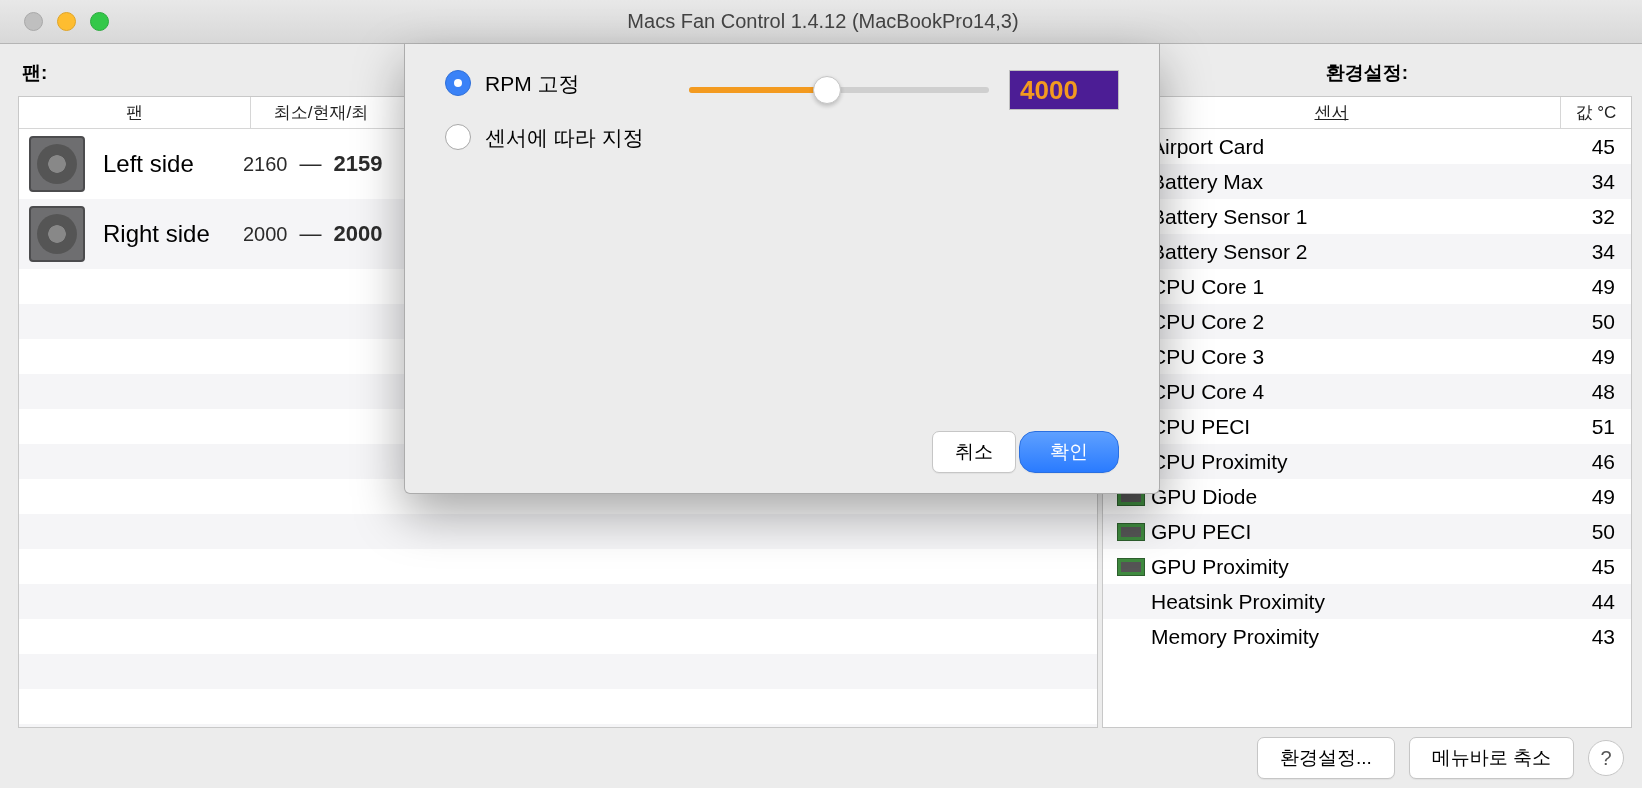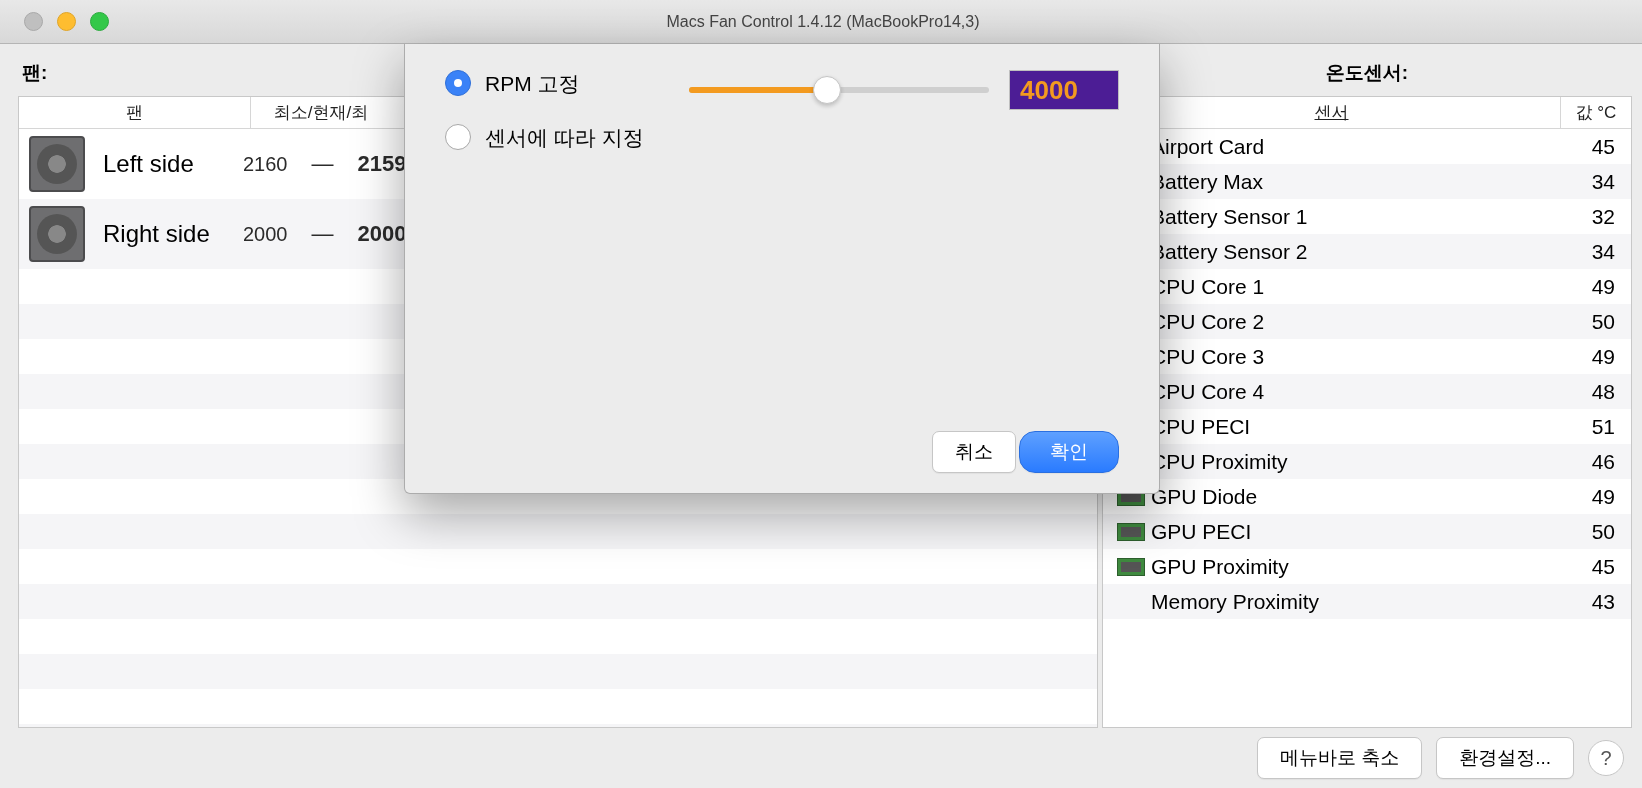--- a/index.html
+++ b/index.html
@@ -29,21 +29,21 @@
   padding-left: 24px;
 }
 .tl { width: 19px; height: 19px; border-radius: 50%; }
 .tl.close { background: #bfbfbf; border: 1px solid #a9a9a9; }
 .tl.min { background: #febd30; border: 1px solid #e0a528; }
 .tl.max { background: #33c849; border: 1px solid #2bab3e; }
 .title {
   position: absolute;
   left: 4px; right: 0;
   text-align: center;
-  font-size: 16px;
+  font-size: 20px;
   color: #444;
   font-weight: 400;
   pointer-events: none;
 }
 
 
 .content {
   position: absolute;
   top: 44px; left: 0; right: 0; bottom: 60px;
   display: flex;
@@ -114,21 +114,21 @@
   flex-shrink: 0;
 }
 .fan-icon::before {
   content: "";
   position: absolute;
   inset: 6px;
   border-radius: 50%;
   background: radial-gradient(circle, #888 30%, #555 32%, #555 100%);
 }
 .fan-name { font-size: 24px; width: 140px; }
-.fan-stats { font-size: 22px; color: #2b2b2b; display: flex; align-items: baseline; gap: 24px;}
+.fan-stats { font-size: 22px; color: #2b2b2b; display: flex; align-items: baseline; gap: 12px;}
 .fan-stats .cur { font-weight: 700; }
 .fan-stats .dash { font-weight: 400; }
 .fan-stats .min { font-size: 20px; }
 
 .fan-striperow { height: 35px; }
 .fan-striperow:nth-child(odd) { background: #fff; }
 .fan-striperow:nth-child(even) { background: #f5f5f7; }
 
 
 .srow {
@@ -339,21 +339,21 @@
           <div class="fan-striperow"></div>
           <div class="fan-striperow"></div>
           <div class="fan-striperow"></div>
           <div class="fan-striperow"></div>
           <div class="fan-striperow"></div>
         </div>
     </div>
   </div>
 
   <div class="right-pane">
-    <div class="pane-label">온도센서:</div>
+    <div class="pane-label">환경설정:</div>
     <div class="tbl">
       <div class="tbl-head">
         <div class="th c1">센서</div>
         <div class="th c2">값 °C</div>
       </div>
       <div class="tbl-body" id="sensors-body">
           <div class="srow">
             <div class="icon-slot"></div>
             <div class="sname">Airport Card</div>
             <div class="sval">45</div>
@@ -419,32 +419,37 @@
           </div>
           <div class="srow">
             <div class="icon-slot">
               <div class="gpu-chip"></div>
             </div>
             <div class="sname">GPU Proximity</div>
             <div class="sval">45</div>
           </div>
           <div class="srow">
             <div class="icon-slot"></div>
+            <div class="sname">Heatsink Proximity</div>
+            <div class="sval">44</div>
+          </div>
+          <div class="srow">
+            <div class="icon-slot"></div>
             <div class="sname">Memory Proximity</div>
             <div class="sval">43</div>
           </div>
         </div>
     </div>
   </div>
 
 </div>
 
 <div class="bottombar">
+  <button class="mac-btn">환경설정...</button>
   <button class="mac-btn">메뉴바로 축소</button>
-  <button class="mac-btn">환경설정...</button>
   <div class="help-btn">?</div>
 </div>
 
 <div class="dialog">
 
   <div class="radio-row">
     <div class="radio selected"></div>
     <div class="radio-label">RPM 고정</div>
     <div class="slider-wrap">
       <div class="slider">

